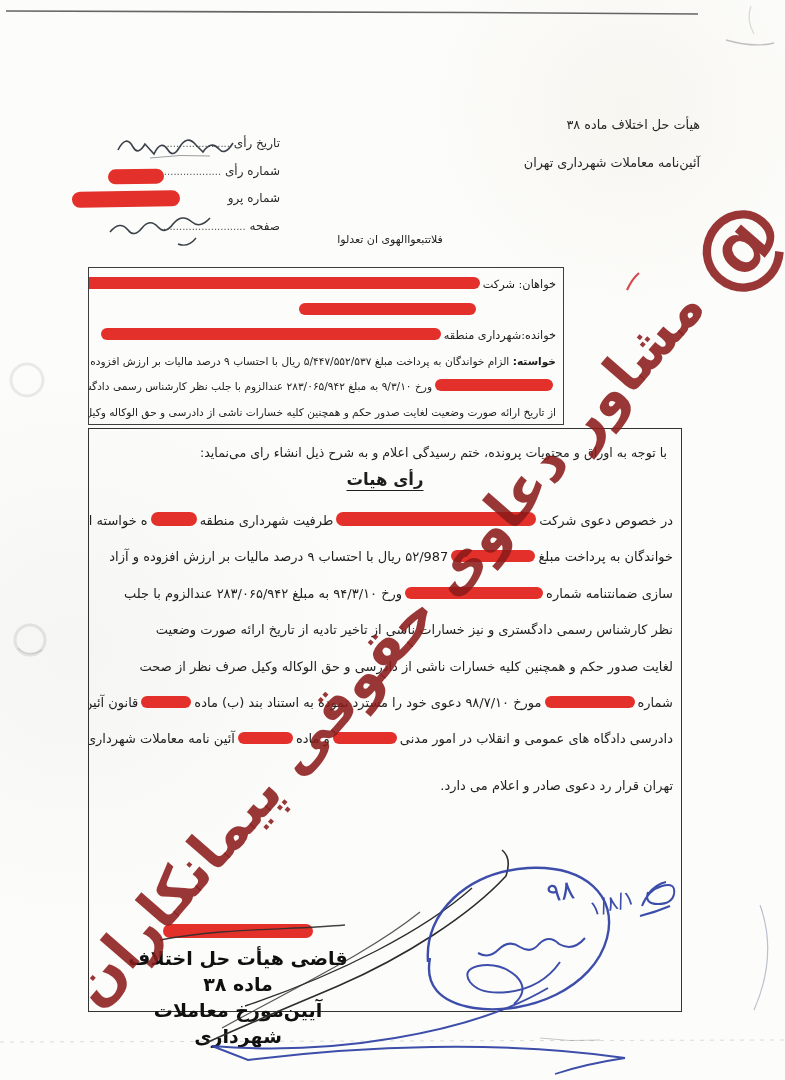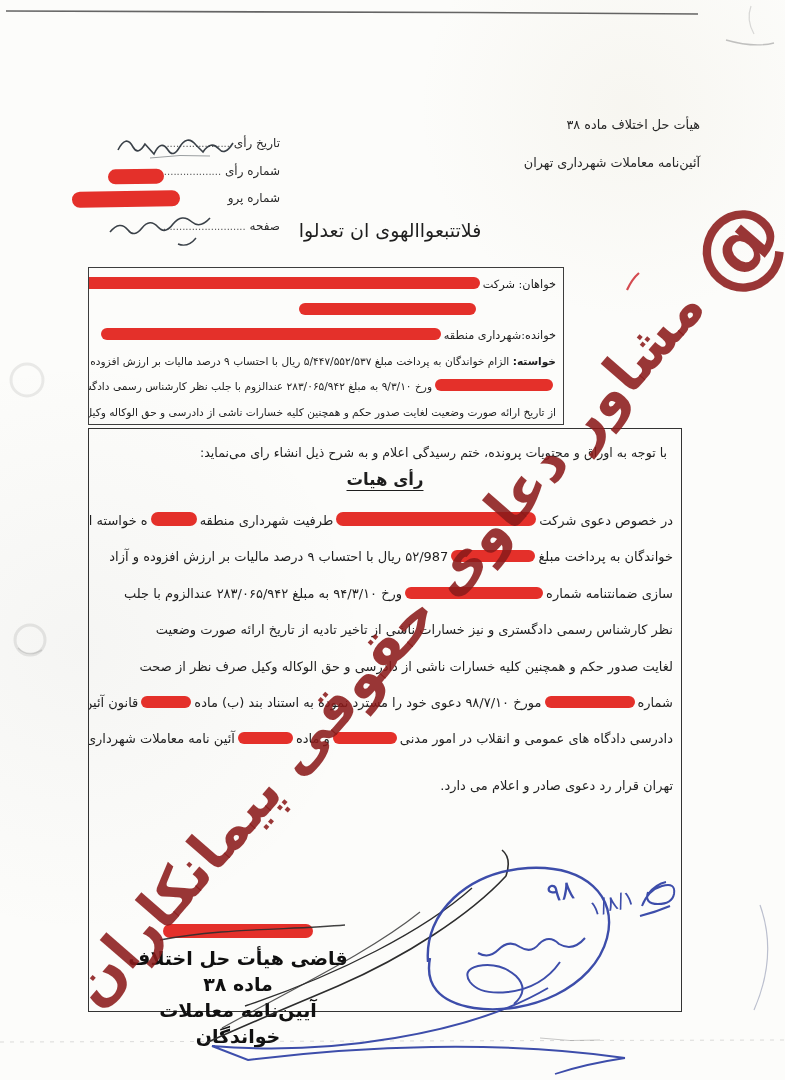--- a/index.html
+++ b/index.html
@@ -9,21 +9,21 @@
                          radial-gradient(circle at 10% 60%, rgba(120,120,120,0.05), transparent 30%);
         font-family:"DejaVu Sans",sans-serif;color:#1e1e1e;}
   
   .hdr{position:absolute;left:470px;top:106px;width:230px;direction:rtl;text-align:right;
        font-size:12.8px;line-height:38px;color:#262626;}
   
   .fields{position:absolute;left:56px;top:130px;width:224px;direction:rtl;text-align:right;
           font-size:12px;line-height:27.6px;color:#2a2a2a;}
   .dots{letter-spacing:.5px;color:#555;font-size:10px;}
   
-  .motto{position:absolute;left:230px;top:219px;width:320px;text-align:center;font-size:19px;direction:rtl;}
+  .motto{position:absolute;left:230px;top:233px;width:320px;text-align:center;font-size:11px;direction:rtl;}
   
   .box1{position:absolute;left:88px;top:267px;width:476px;height:158px;border:1.6px solid #3d3d3d;
         box-sizing:border-box;direction:rtl;padding:4px 7px 0 7px;overflow:hidden;z-index:10;}
   .b1row{line-height:25.5px;white-space:nowrap;font-size:11.3px;}
   .claim{font-size:10.6px;}
   .lead{font-weight:bold;}
   .box2{position:absolute;left:88px;top:428px;width:594px;height:584px;border:1.8px solid #333;
         box-sizing:border-box;direction:rtl;overflow:hidden;z-index:10;}
   .intro{margin:16px 14px 0 8px;font-size:12.6px;text-align:right;white-space:nowrap;}
   .vtitle{text-align:center;font-size:16.5px;font-weight:bold;margin-top:10px;
@@ -111,21 +111,21 @@
       <div class="vline">
         <span>دادرسی دادگاه های عمومی و انقلاب در امور مدنی</span><span class="rd" style="width:64px"></span><span>و ماده</span><span class="rd" style="width:55px"></span><span>آئین نامه معاملات شهرداری</span>
       </div>
       <div class="vlast"><span>تهران قرار رد دعوی صادر و اعلام می دارد.</span></div>
     </div>
   </div>
 
   <div class="sig">
     <div class="signame"></div>
     <div class="sigt">قاضی هیأت حل اختلاف ماده ۳۸</div>
-    <div class="sigt">آیین‌نامه معاملات خواندگان</div>
+    <div class="sigt">آیین‌مورخ معاملات شهرداری</div>
   </div>
 
   <svg class="ink" width="785" height="1080" viewBox="0 0 785 1080">
     <g>
       <path d="M6 11 L470 12.5 L698 14" stroke="#4a4a4a" stroke-width="1.7" fill="none" opacity="0.85"></path>
       <path d="M726 40 q 28 8 48 3" stroke="#9a9a9a" stroke-width="1.4" fill="none" opacity="0.6"></path>
       <path d="M751 6 q -5 14 3 28" stroke="#b5b5b5" stroke-width="1.2" fill="none" opacity="0.5"></path>
       <path d="M0 1042 L785 1040" stroke="rgba(100,100,100,0.22)" stroke-width="1" stroke-dasharray="4 6" fill="none"></path>
       <path d="M540 1038 q 30 4 60 2" stroke="rgba(100,100,100,0.35)" stroke-width="1" fill="none"></path>
       <path d="M760 905 q 18 50 -6 105" stroke="rgba(90,100,140,0.4)" stroke-width="1.2" fill="none"></path>

